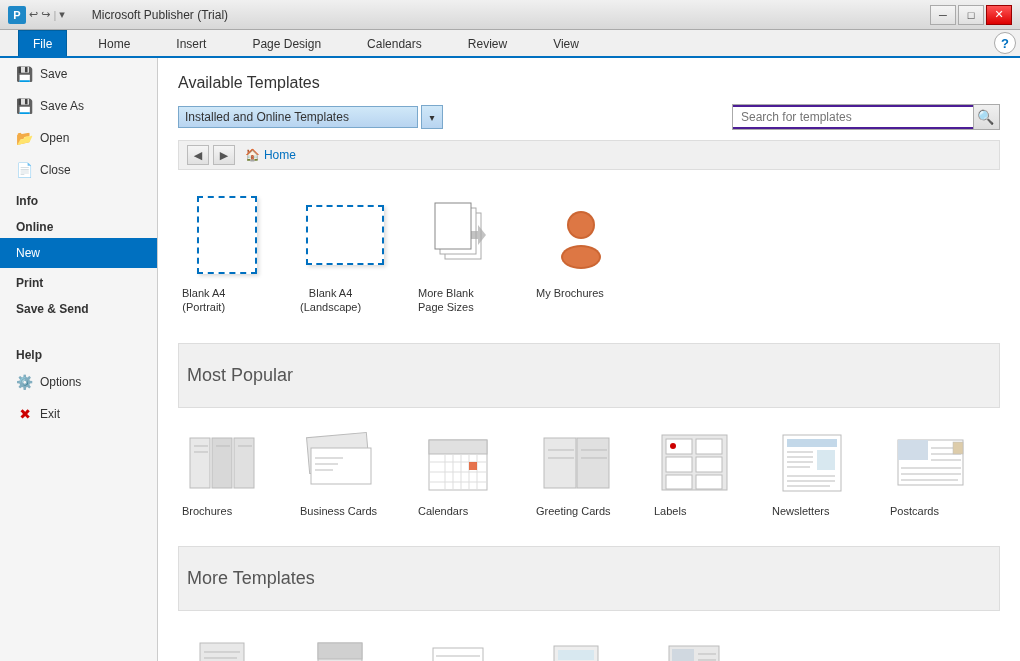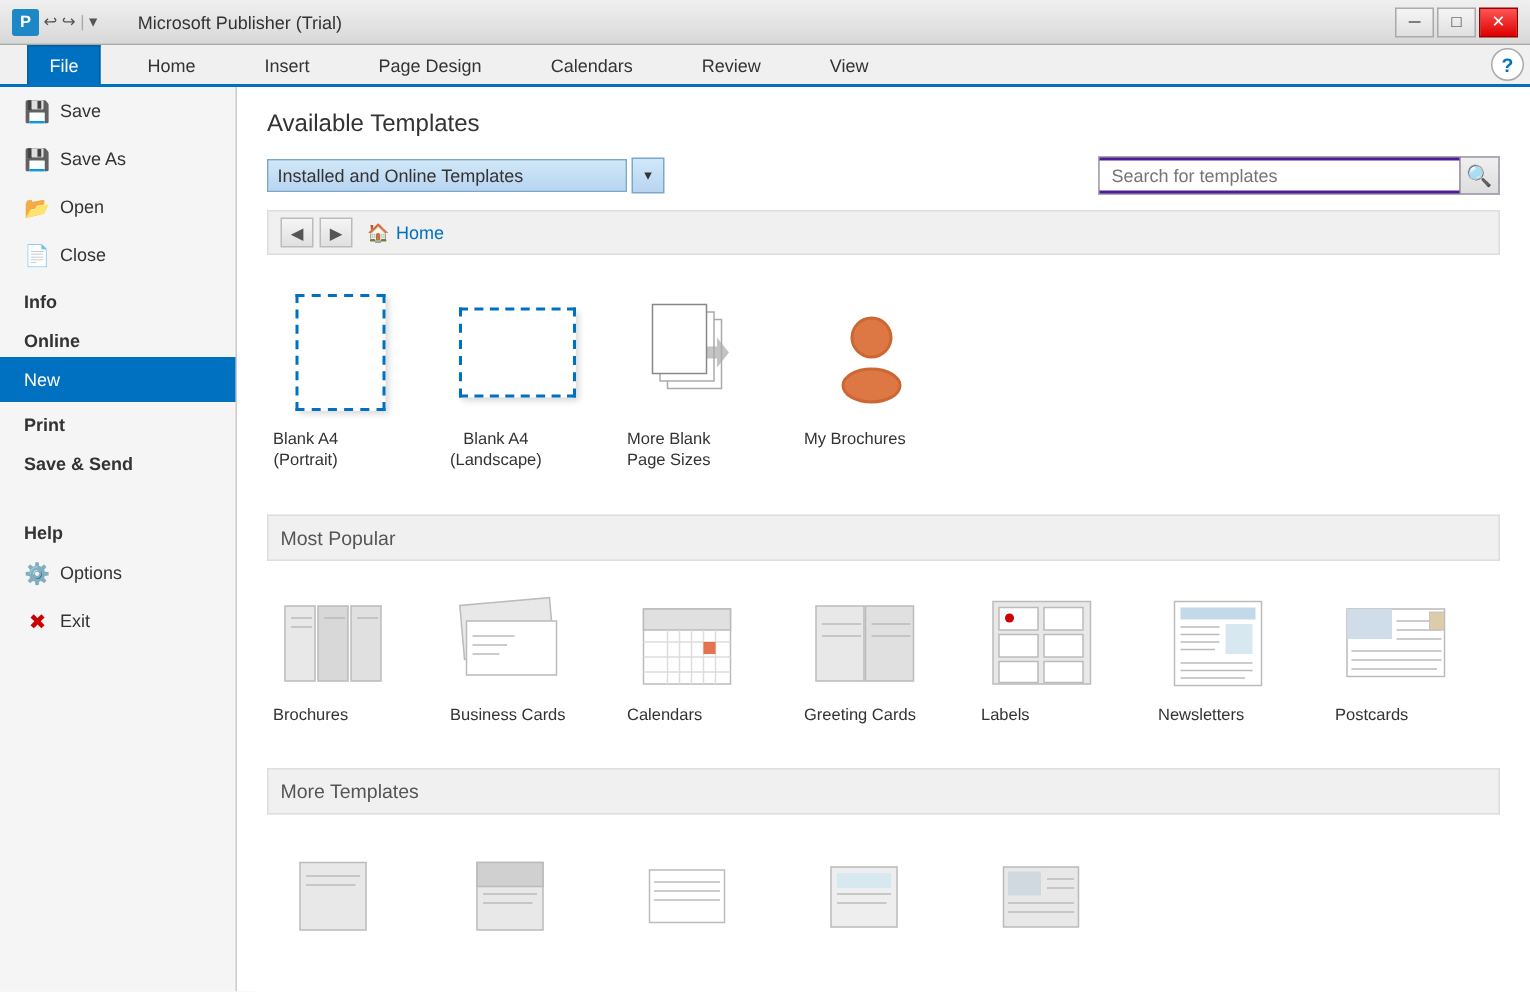--- a/index.html
+++ b/index.html
@@ -181,24 +181,24 @@
     .nav-home {
       display: flex; align-items: center; gap: 4px;
       font-size: 12px;
       color: #0070c0;
       cursor: pointer;
       margin-left: 6px;
     }
 
     
     .template-section-label {
-      font-size: 13px;
+      font-size: 18px;
       color: #555;
       margin: 10px 0 12px;
-      padding: 7px 8px;
+      padding: 21px 8px;
       background: #f0f0f0;
       border: 1px solid #ddd;
       display: block;
     }
     .templates-grid {
       display: flex;
       flex-wrap: wrap;
       gap: 8px;
       margin-bottom: 20px;
     }

